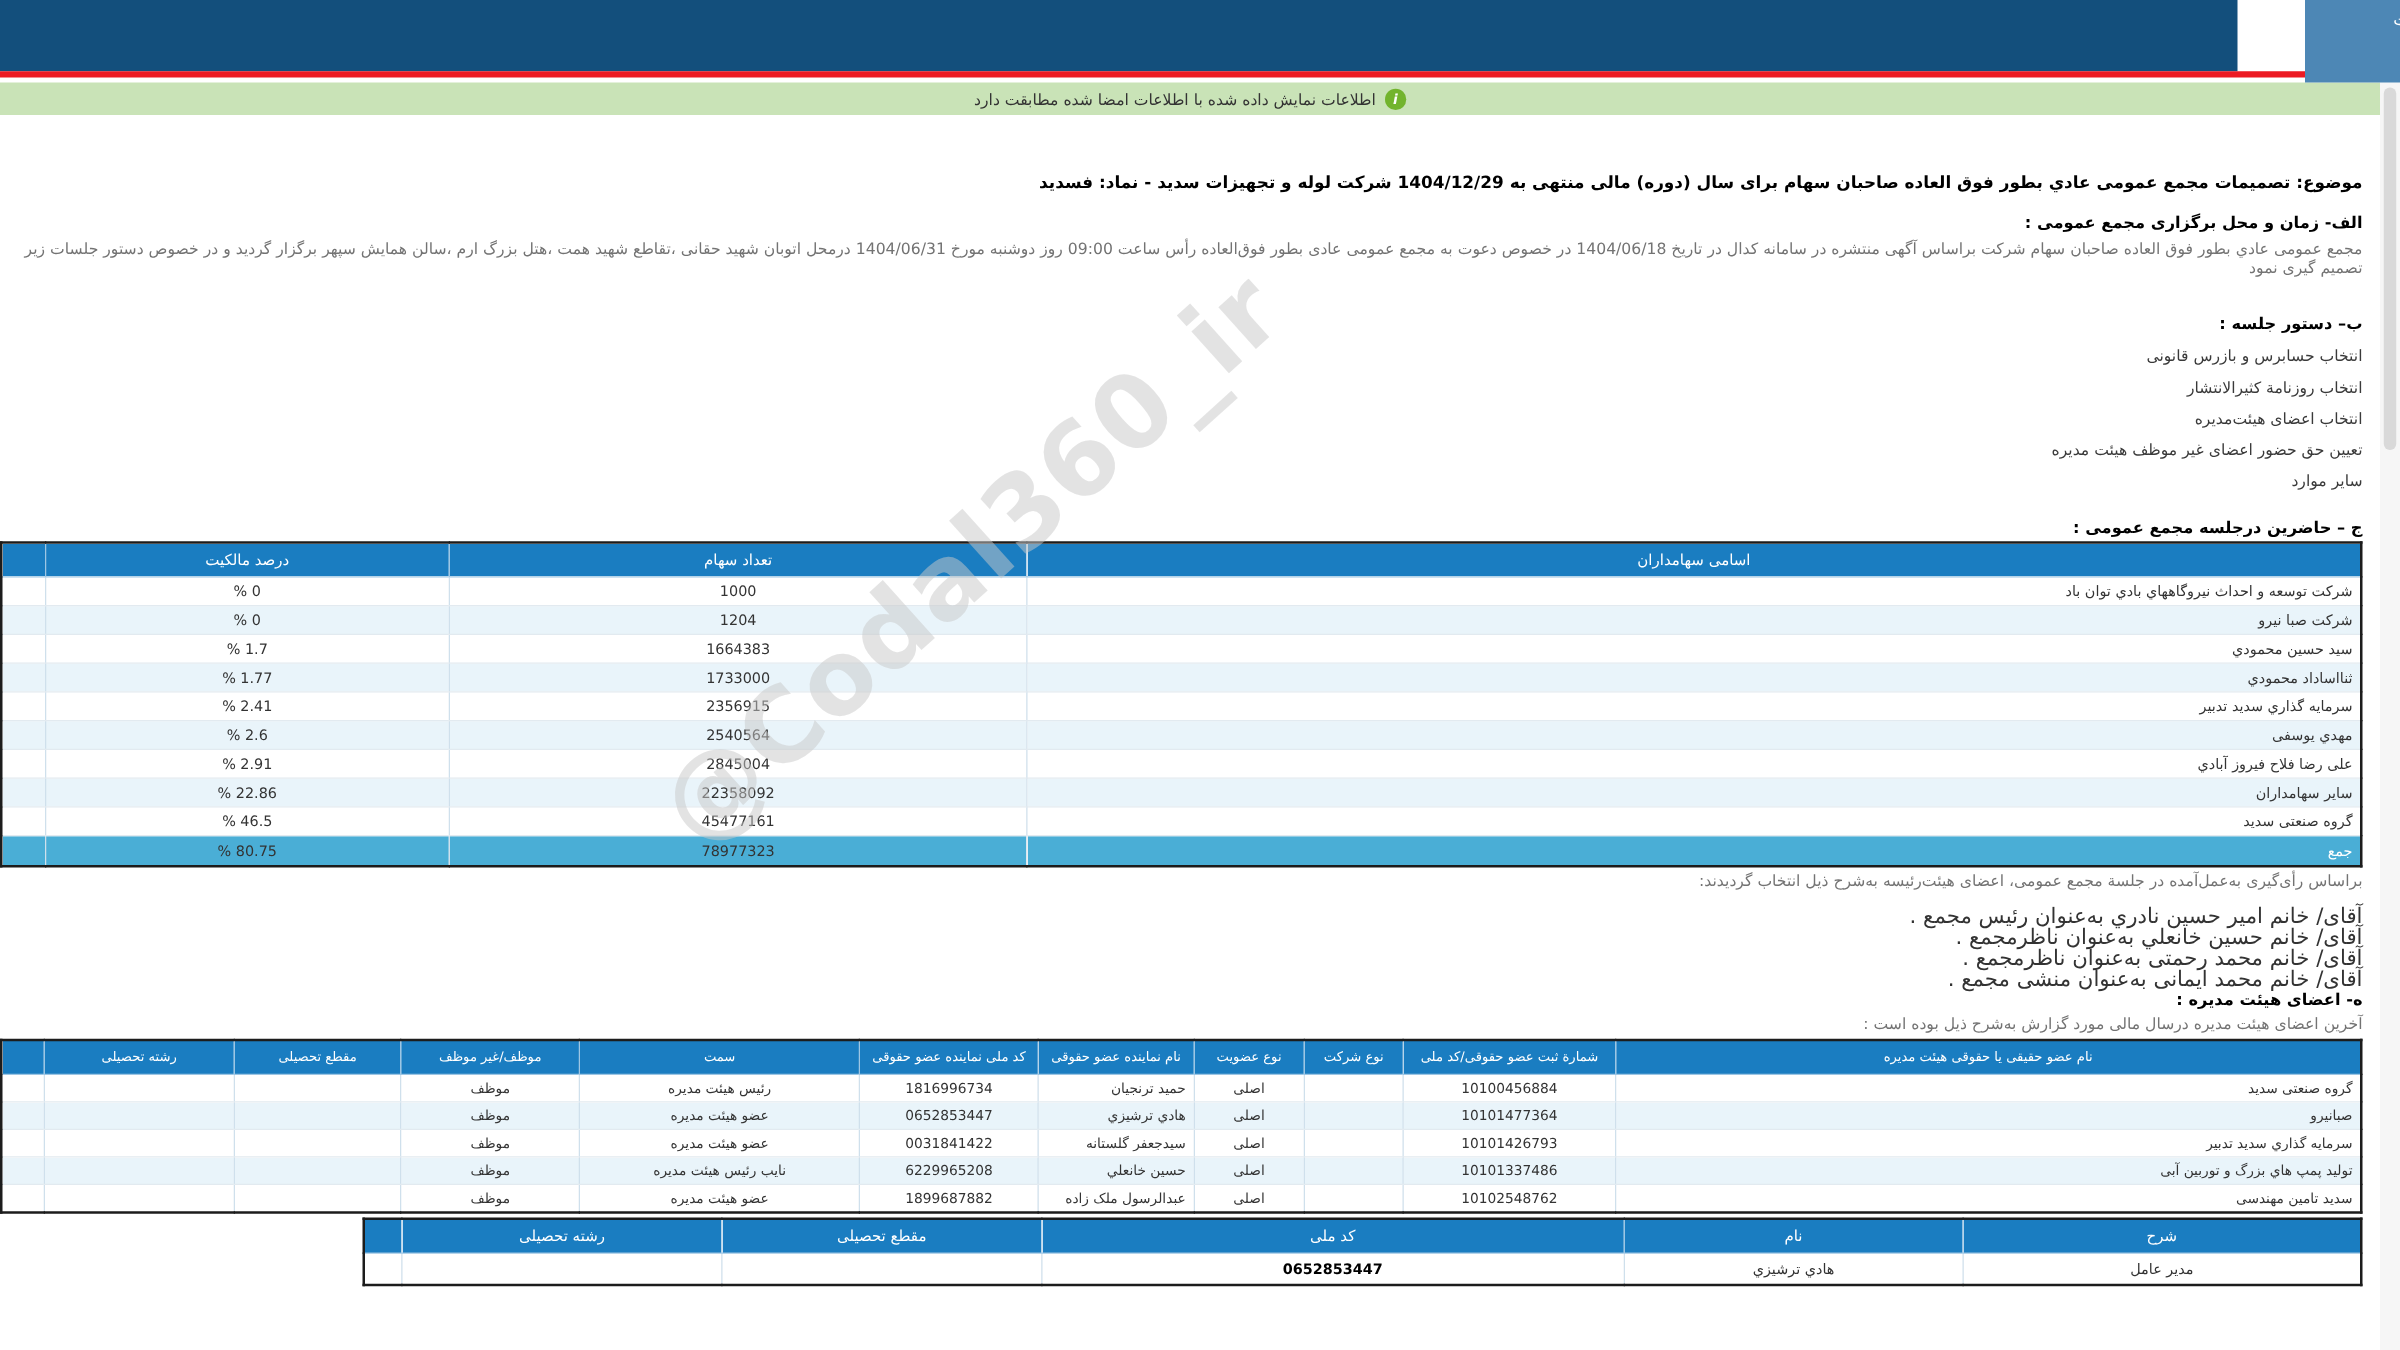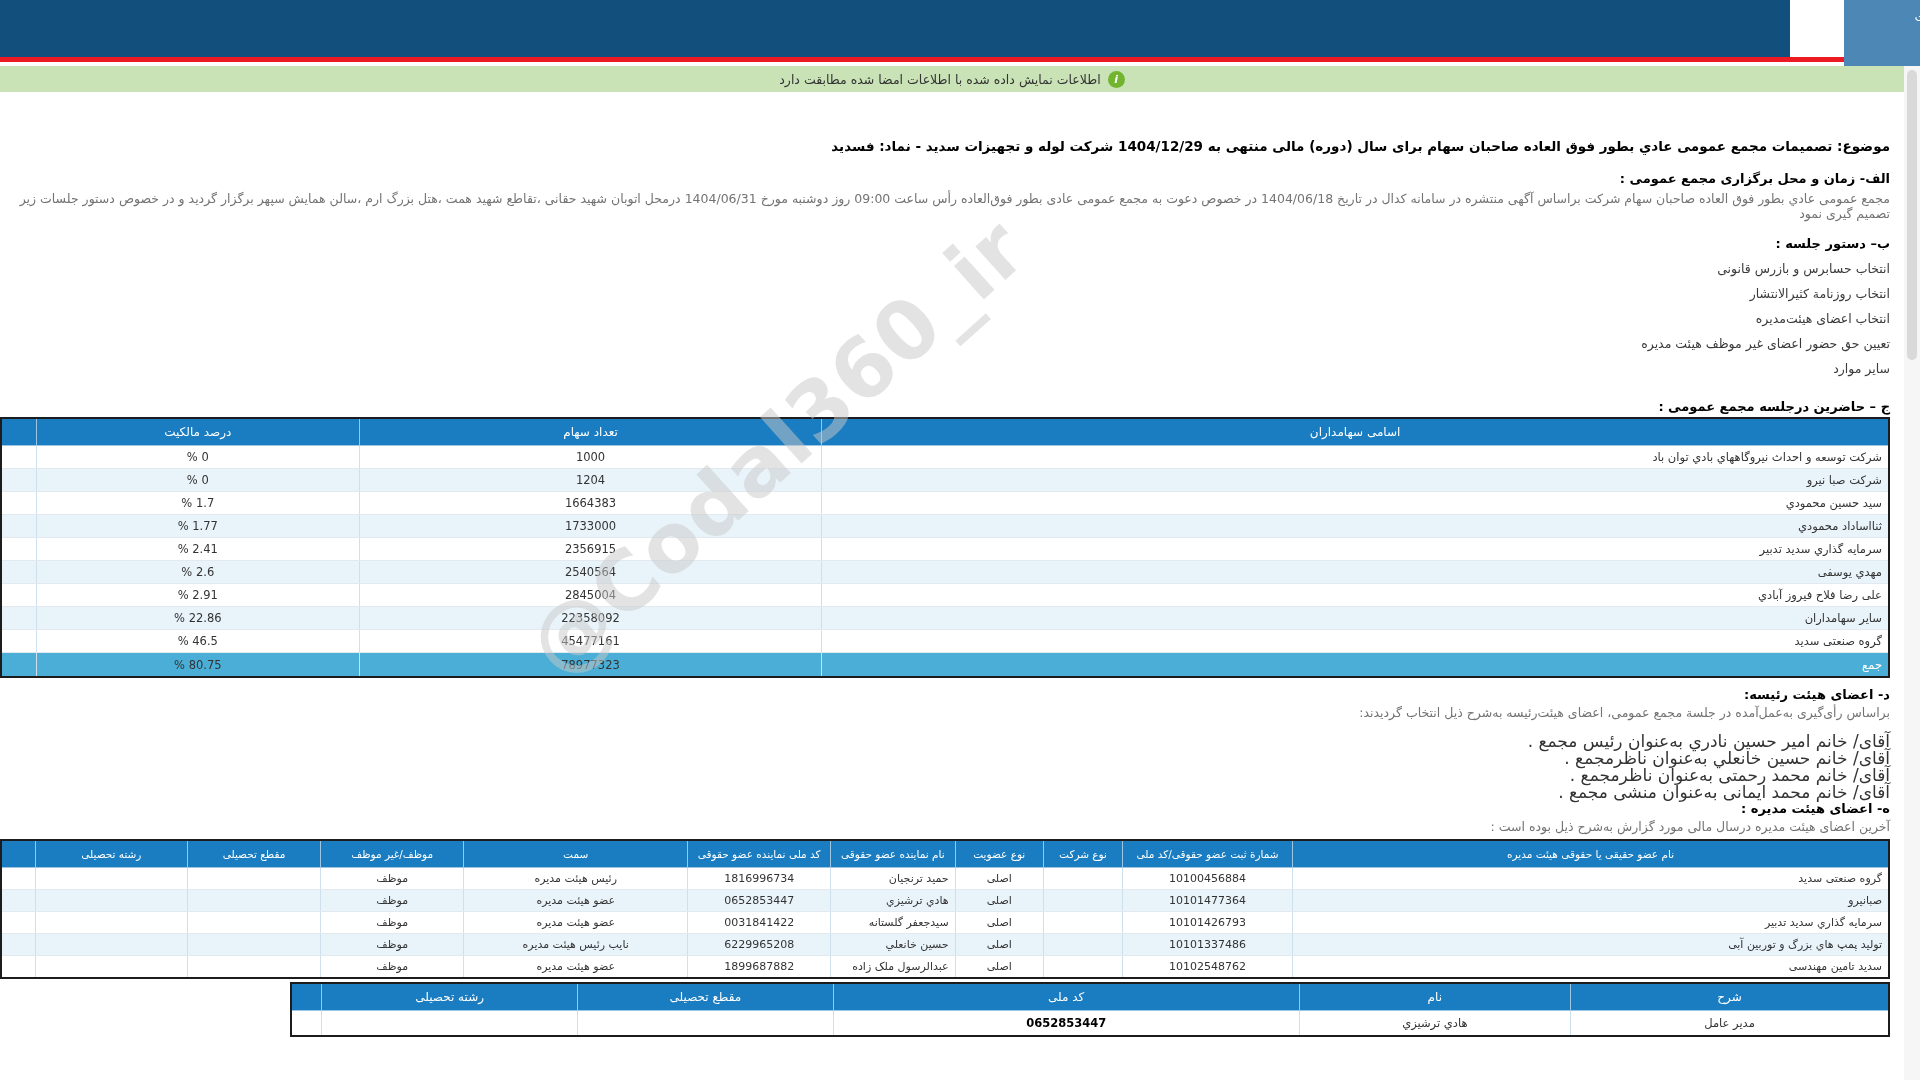--- a/index.html
+++ b/index.html
@@ -31,21 +31,21 @@
     position:absolute;top:400px;left:460px;z-index:40;pointer-events:none;
     font-size:82px;font-weight:bold;letter-spacing:1px;color:#c9c9c9;opacity:.5;
     direction:ltr;transform:rotate(-42deg);transform-origin:center;
   }
   
   .content{position:absolute;top:92px;left:0;width:1904px;box-sizing:border-box;padding:0 14px 0 0}
   .subject{margin-top:46px;font-size:13.5px;font-weight:bold;color:#000}
   .sec-title{font-size:13px;font-weight:bold;color:#000000}
   .para{font-size:12.5px;color:#737373}
   .mt-a{margin-top:17px}.mt-ab{margin-top:5px}
-  .mt-b{margin-top:15px}
+  .mt-b{margin-top:31px}
   .agenda div{margin-top:10px;font-size:12.5px;color:#3a3a3a}
   .mt-c{margin-top:23px}
   .mt-d{margin-top:9px}.mt-db{margin-top:3px}
   .members{margin-top:13px}
   .members div{font-size:17px;color:#333;line-height:17px}
   .mt-e{}.mt-eb{margin-top:3px}
   .ceo-caption{margin-top:17px;font-size:12.5px;color:#222}
   
   table{border-collapse:collapse;table-layout:fixed;background:#fff}
   .t-share,.t-board{width:1890px;border:2px solid #1c1c1c}
@@ -189,21 +189,20 @@
       <tfoot>
         <tr>
           <td>جمع</td>
           <td class="num">78977323</td>
           <td class="num">% 80.75</td>
           <td></td>
         </tr>
       </tfoot>
     </table>
 
-  <div class="sec-title mt-d">د- اعضای هیئت رئیسه:</div>
   <div class="para mt-db">براساس رأی‌گیری به‌عمل‌آمده در جلسة مجمع عمومی، اعضای هیئت‌رئیسه به‌شرح ذیل انتخاب گردیدند:</div>
   <div class="members">
       <div>آقای/ خانم  امیر حسین نادري  به‌عنوان رئیس مجمع .</div>
       <div>آقای/ خانم  حسین خانعلي  به‌عنوان ناظرمجمع .</div>
       <div>آقای/ خانم  محمد رحمتی  به‌عنوان ناظرمجمع .</div>
       <div>آقای/ خانم  محمد ایمانی  به‌عنوان منشی مجمع .</div>
     </div>
 
   <div class="sec-title mt-e">ه- اعضای هیئت مدیره :</div>
   <div class="para mt-eb">آخرین اعضای هیئت مدیره درسال مالی مورد گزارش به‌شرح ذیل بوده است :</div>

